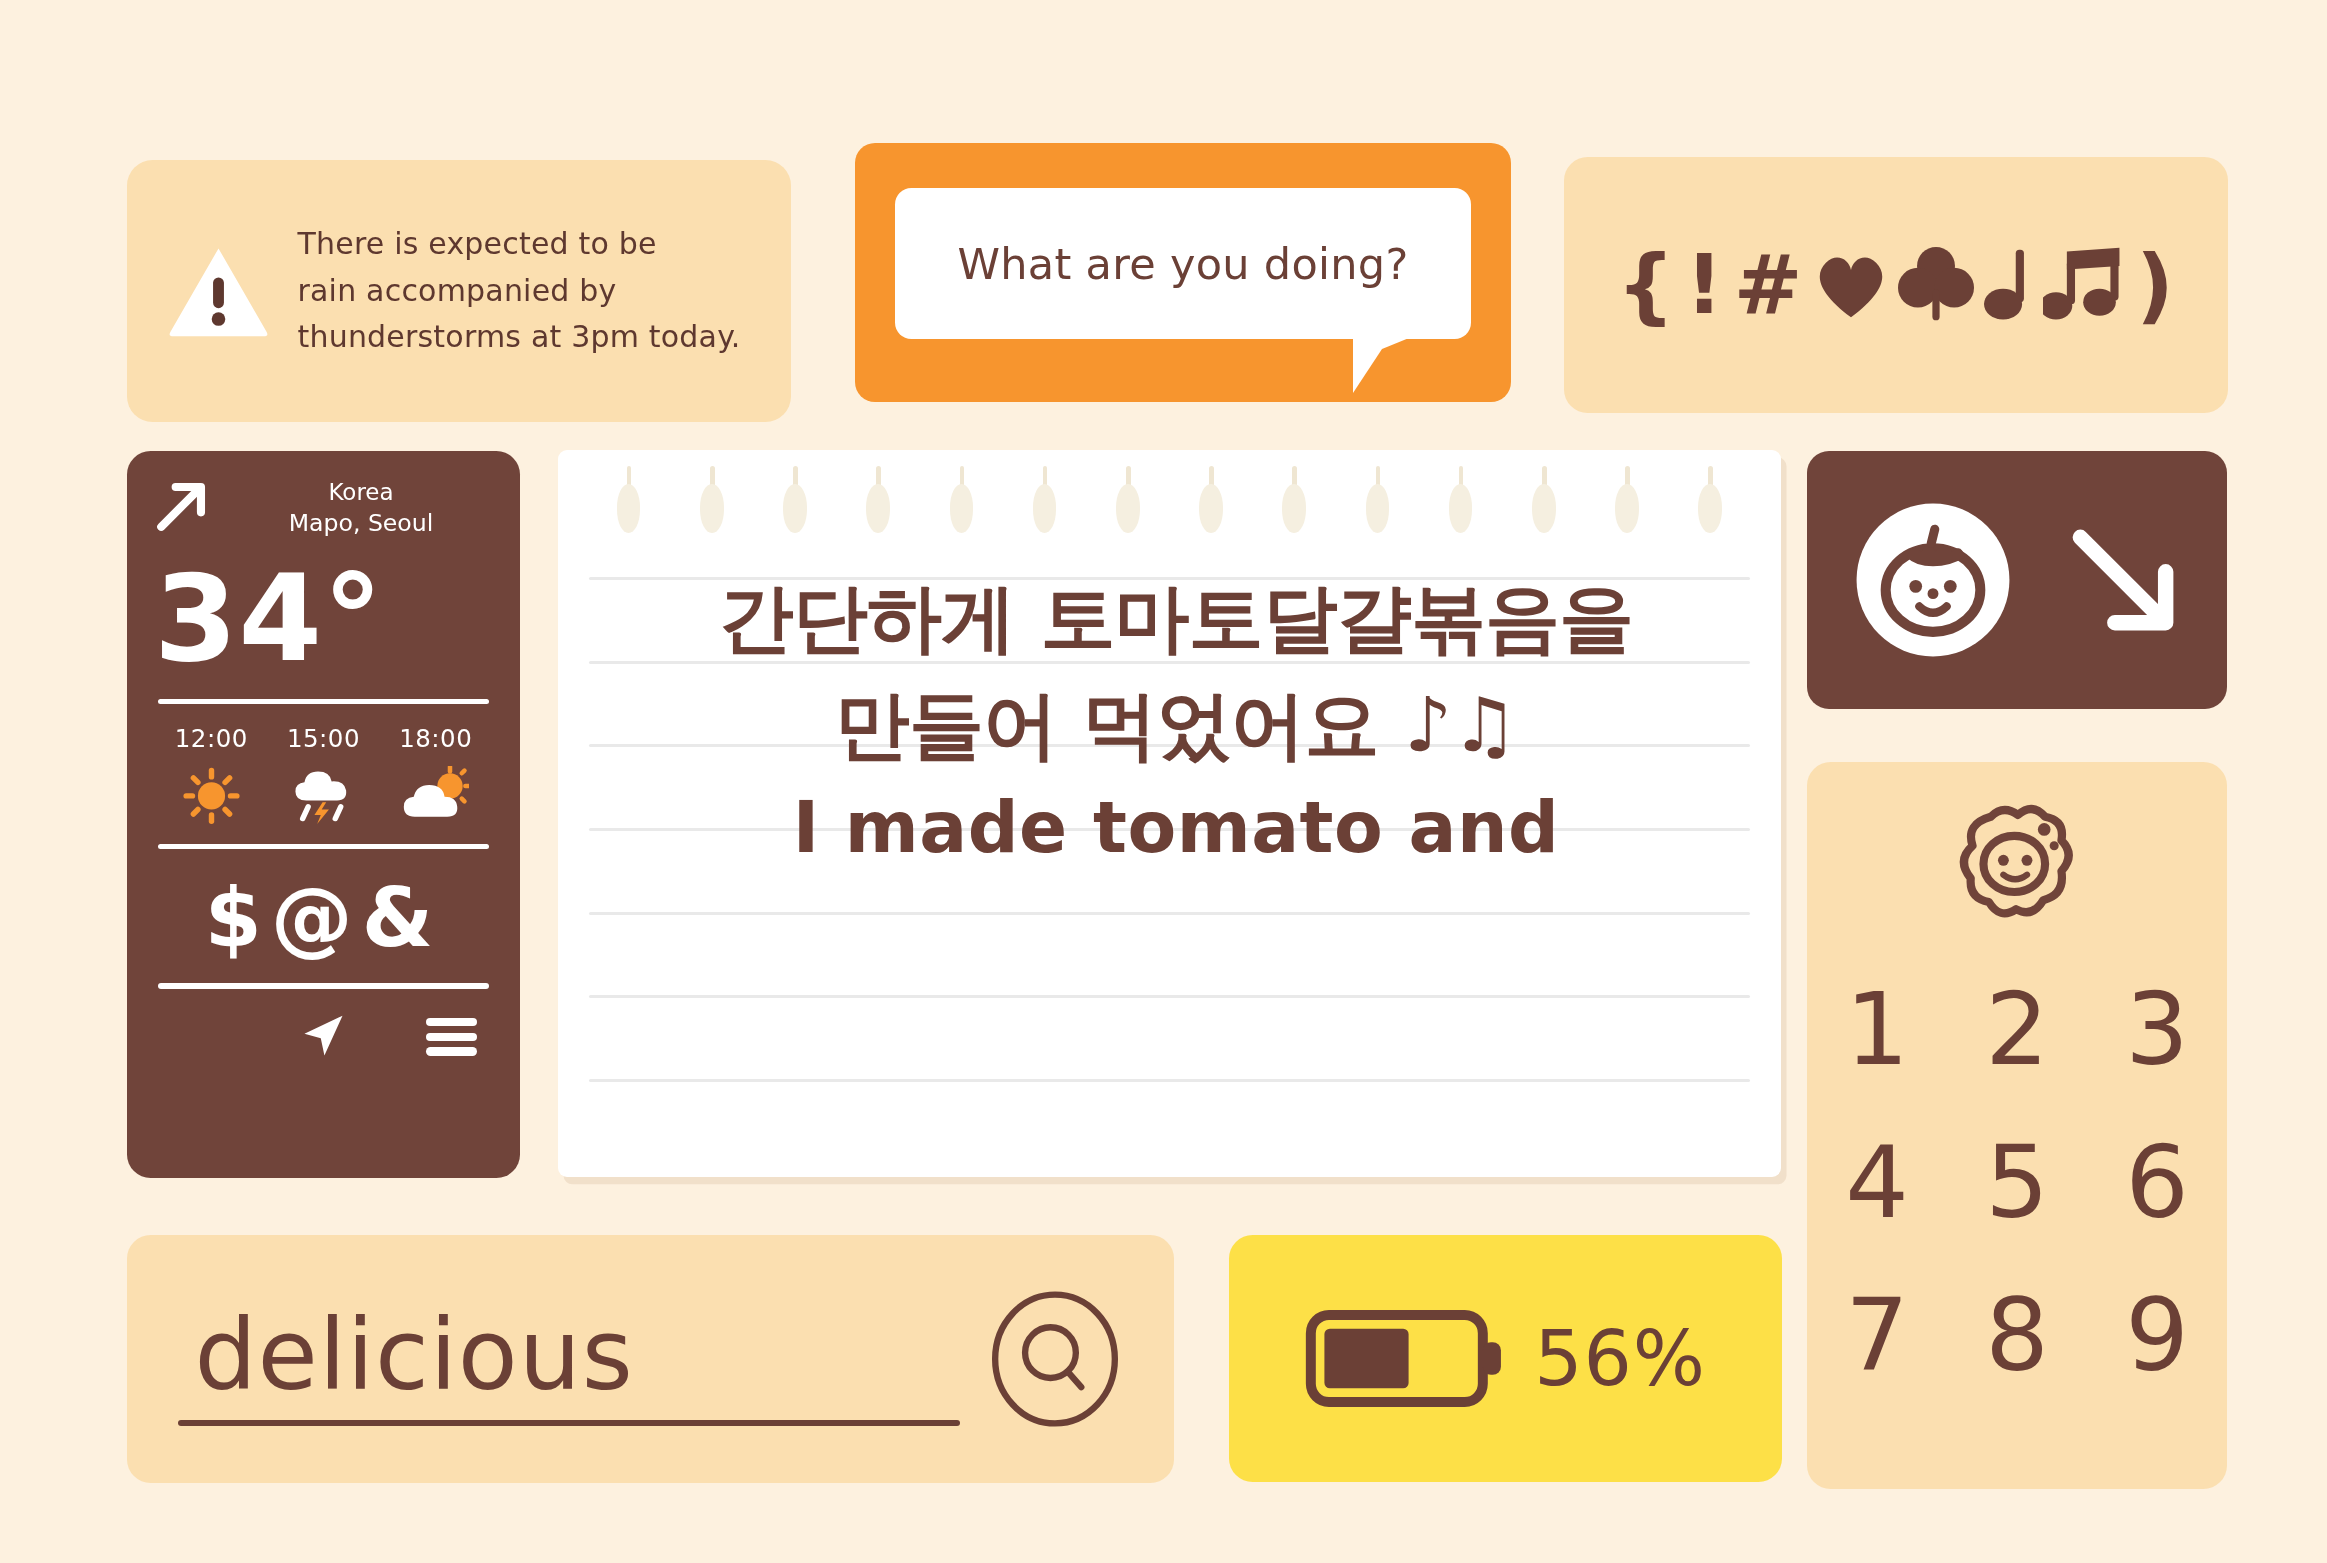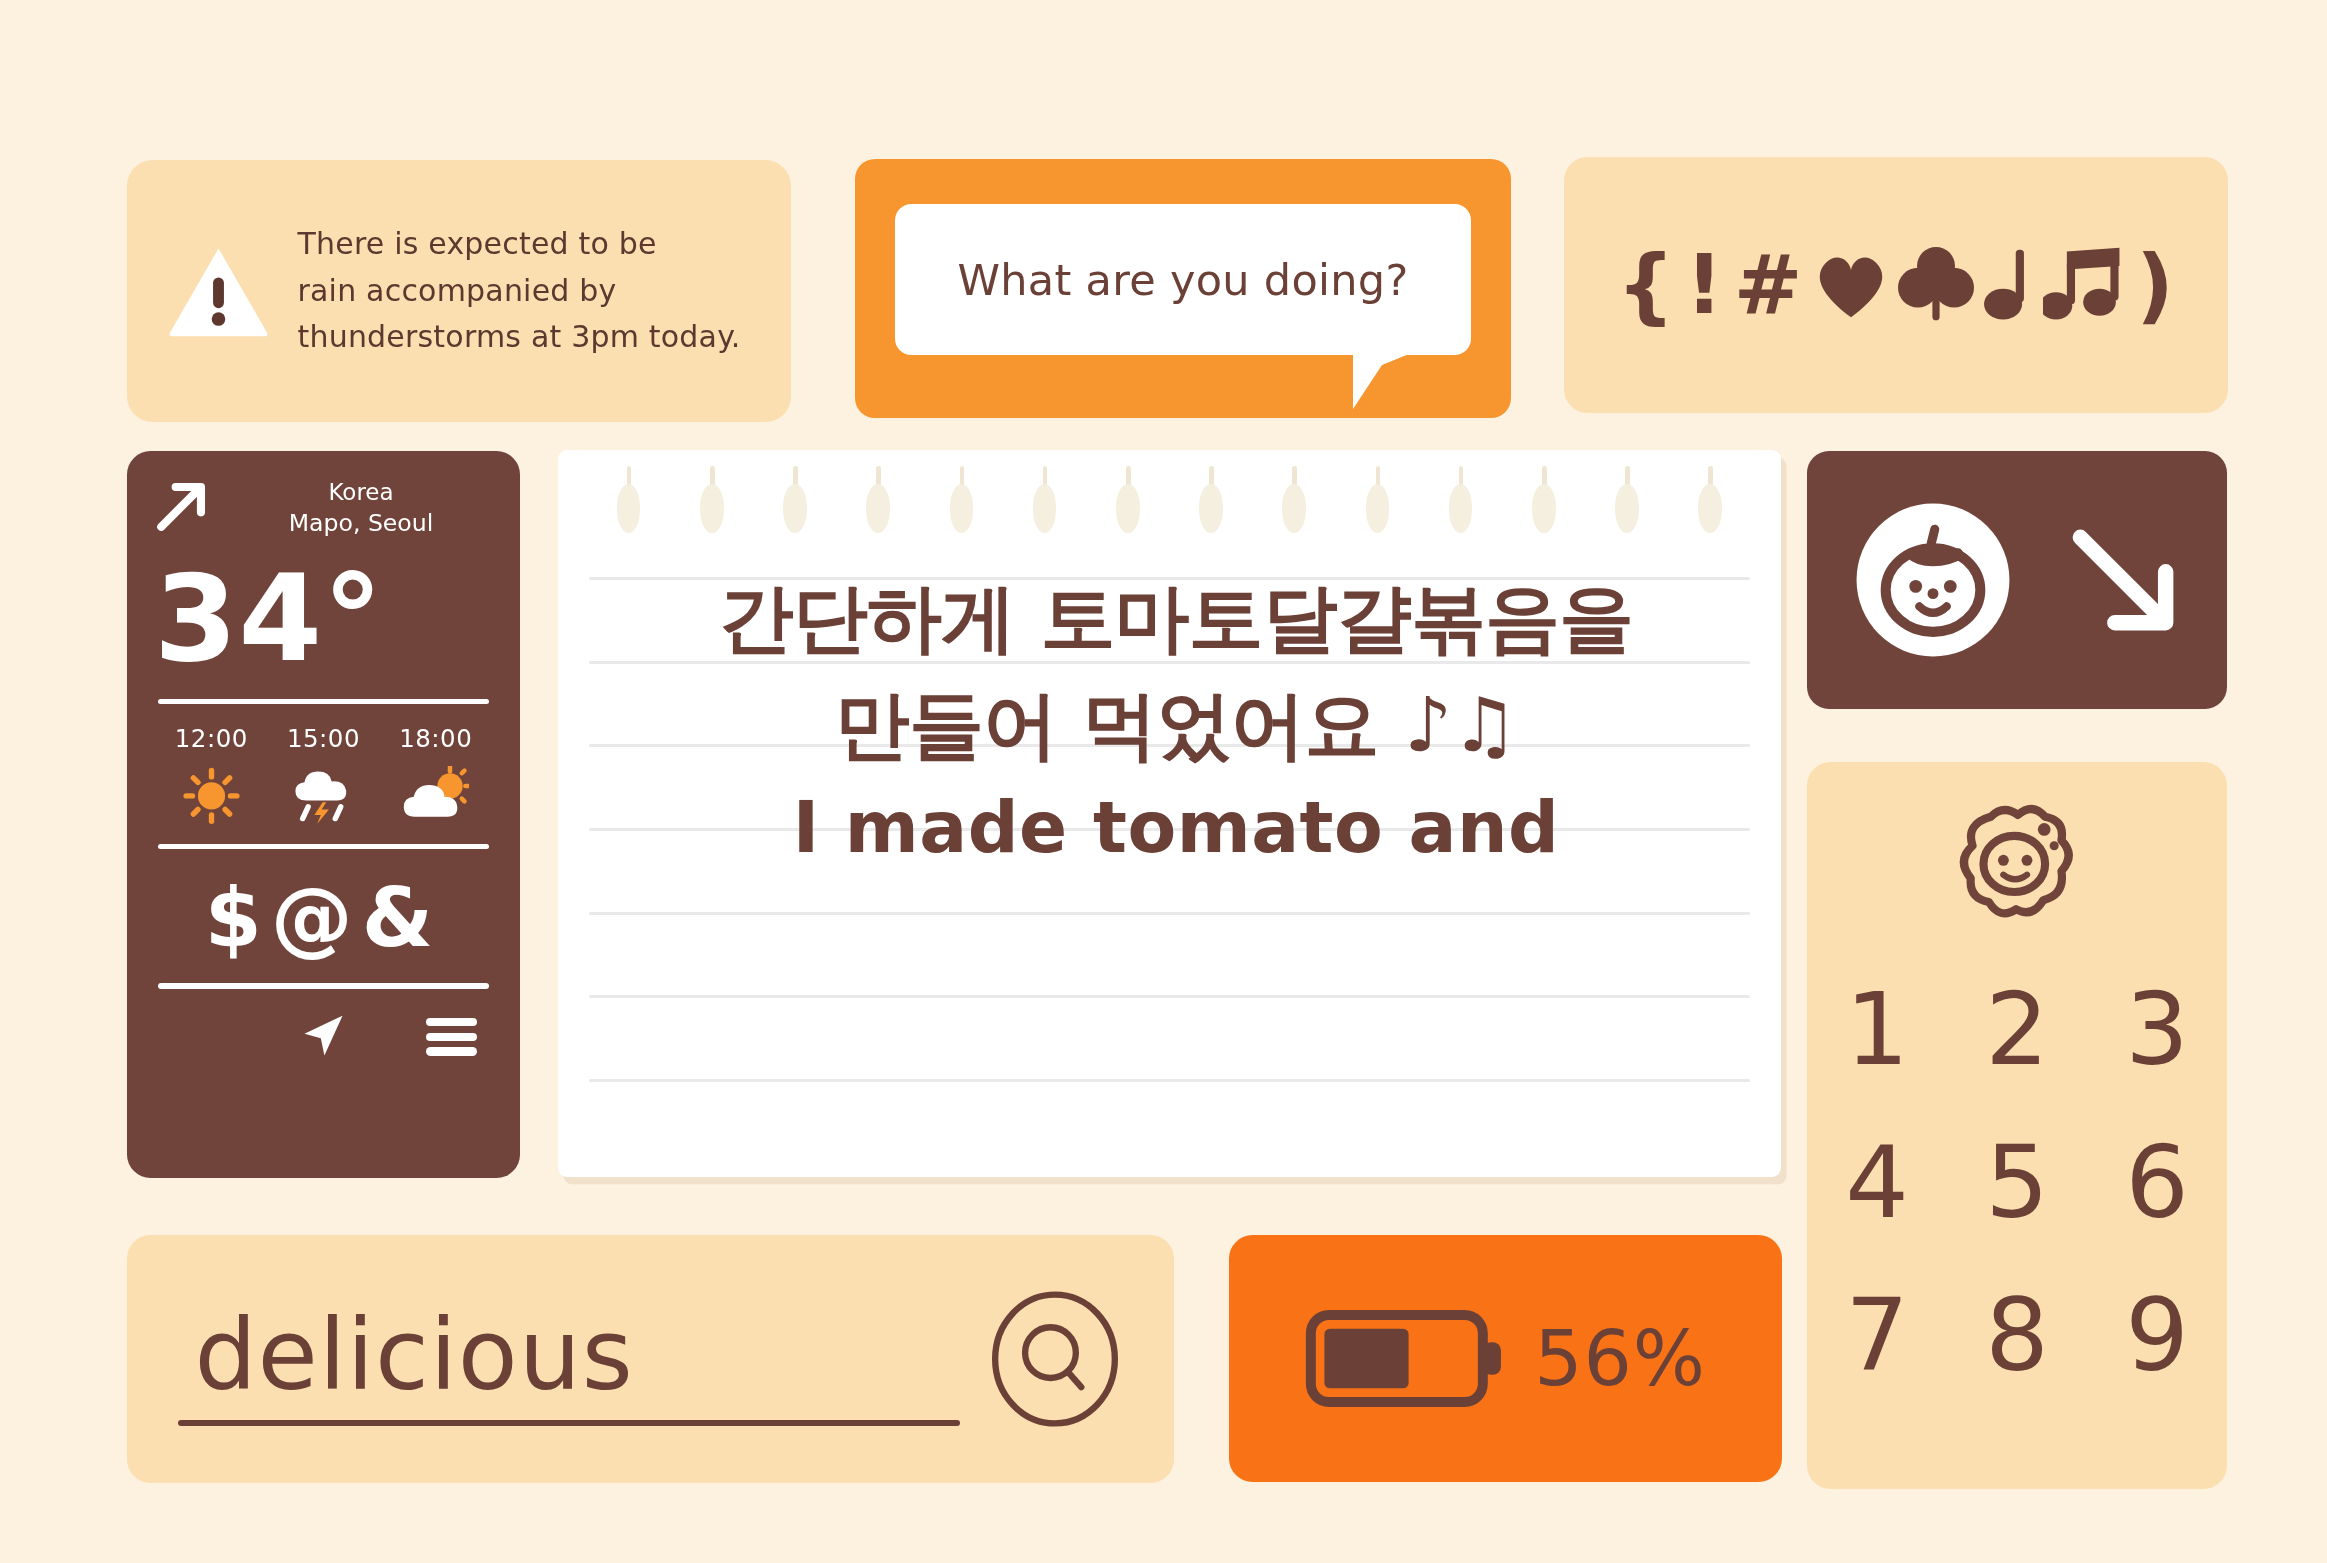--- a/index.html
+++ b/index.html
@@ -20,21 +20,21 @@
     display:flex;align-items:center;gap:25.5px;padding:0 38px;
   }
   #alert-icon{flex:0 0 auto;width:107px;height:96px;}
   #alert-text{
     color:#5e382f;font-size:30px;line-height:1.55;
     letter-spacing:0.2px;white-space:pre-line;font-weight:400;
   }
 
   
   #bubble-card{
-    left:855px;top:159px;width:656px;height:259px;
+    left:855px;top:143px;width:656px;height:259px;
     background:#f7952e;border-radius:20px;
   }
   #bubble-inner{
     position:absolute;left:40px;top:45px;right:40px;height:151px;
     background:#fff;border-radius:16.4px;
     display:flex;align-items:center;justify-content:center;
   }
   #bubble-text{color:#6b4036;font-size:43px;letter-spacing:0.3px;}
   #bubble-tail{
     position:absolute;left:auto;right:102px;top:195px;
@@ -133,21 +133,21 @@
     display:flex;align-items:center;gap:27px;padding:0 51px;box-sizing:border-box;
   }
   #search-field{flex:1;display:flex;flex-direction:column;justify-content:center;padding-top:12.7px;}
   #search-value{color:#6b4036;font-size:98px;line-height:1.05;letter-spacing:0.9px;padding-left:16.4px;}
   #search-underline{height:6.4px;background:#6b4036;border-radius:4.5px;margin-top:12.7px;}
   #search-icon{width:136px;height:136px;flex:0 0 auto;}
 
   
   #battery-card{
     left:1229px;top:1235px;width:553px;height:247px;
-    background:#f97316;border-radius:23.6px;
+    background:#fde047;border-radius:23.6px;
     display:flex;align-items:center;justify-content:center;gap:20px;
   }
   #battery-icon{width:209px;height:105px;}
   #battery-percent{color:#6b4036;font-size:76px;line-height:1;letter-spacing:0.9px;}
 </style>
 </head>
 <body>
 
 <div class="stage">
 

